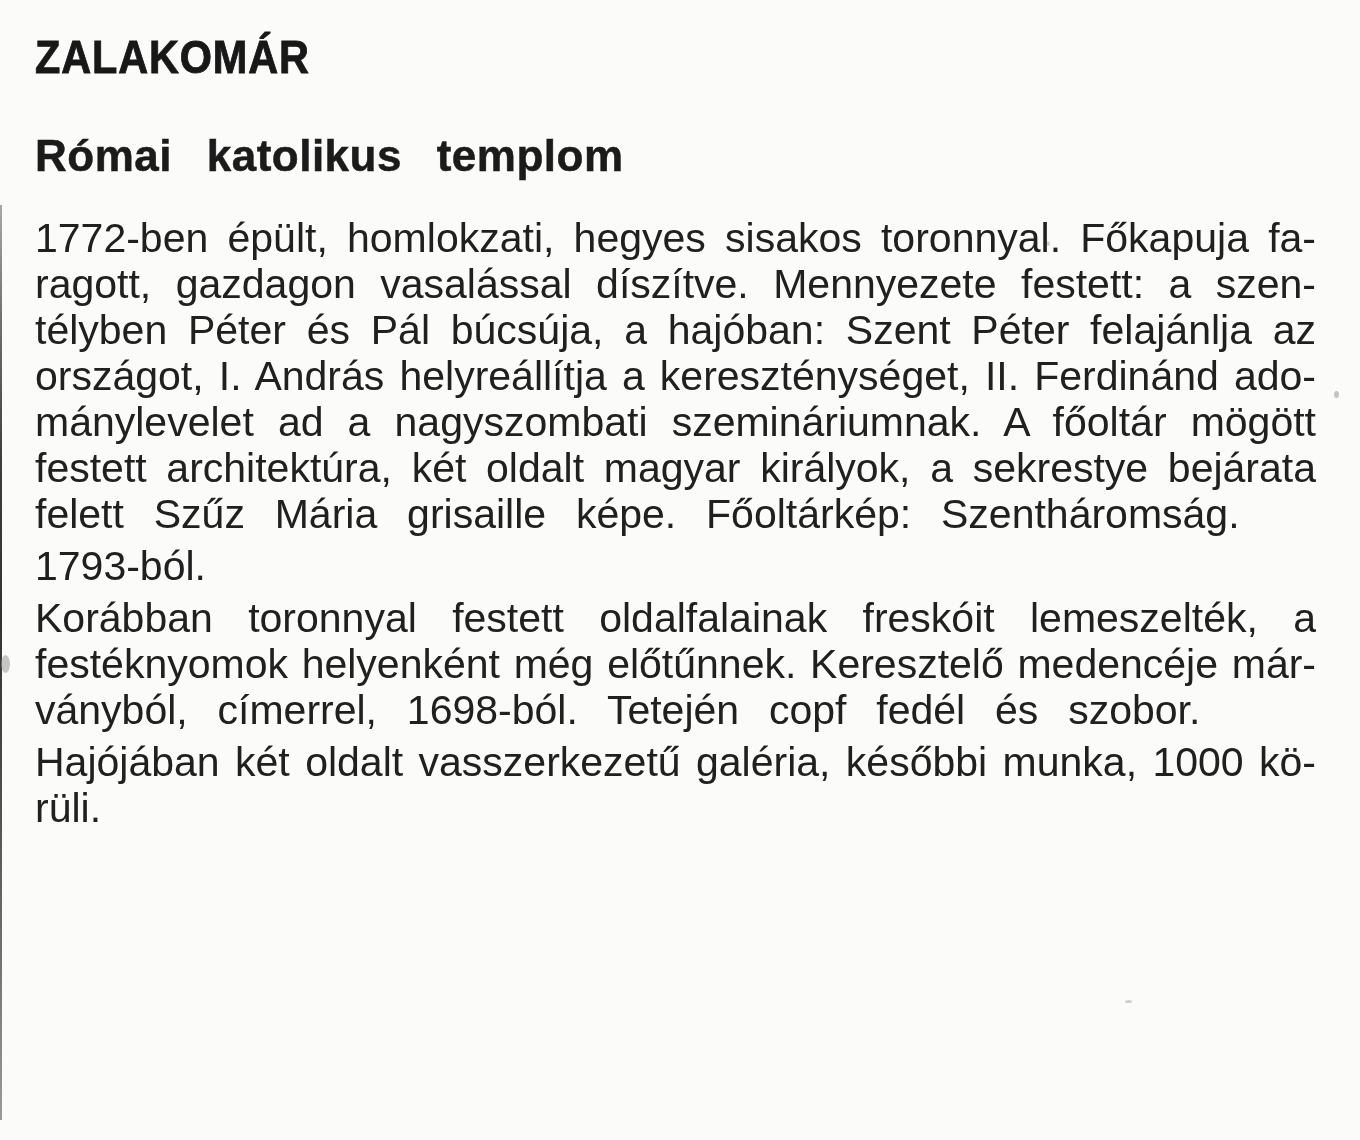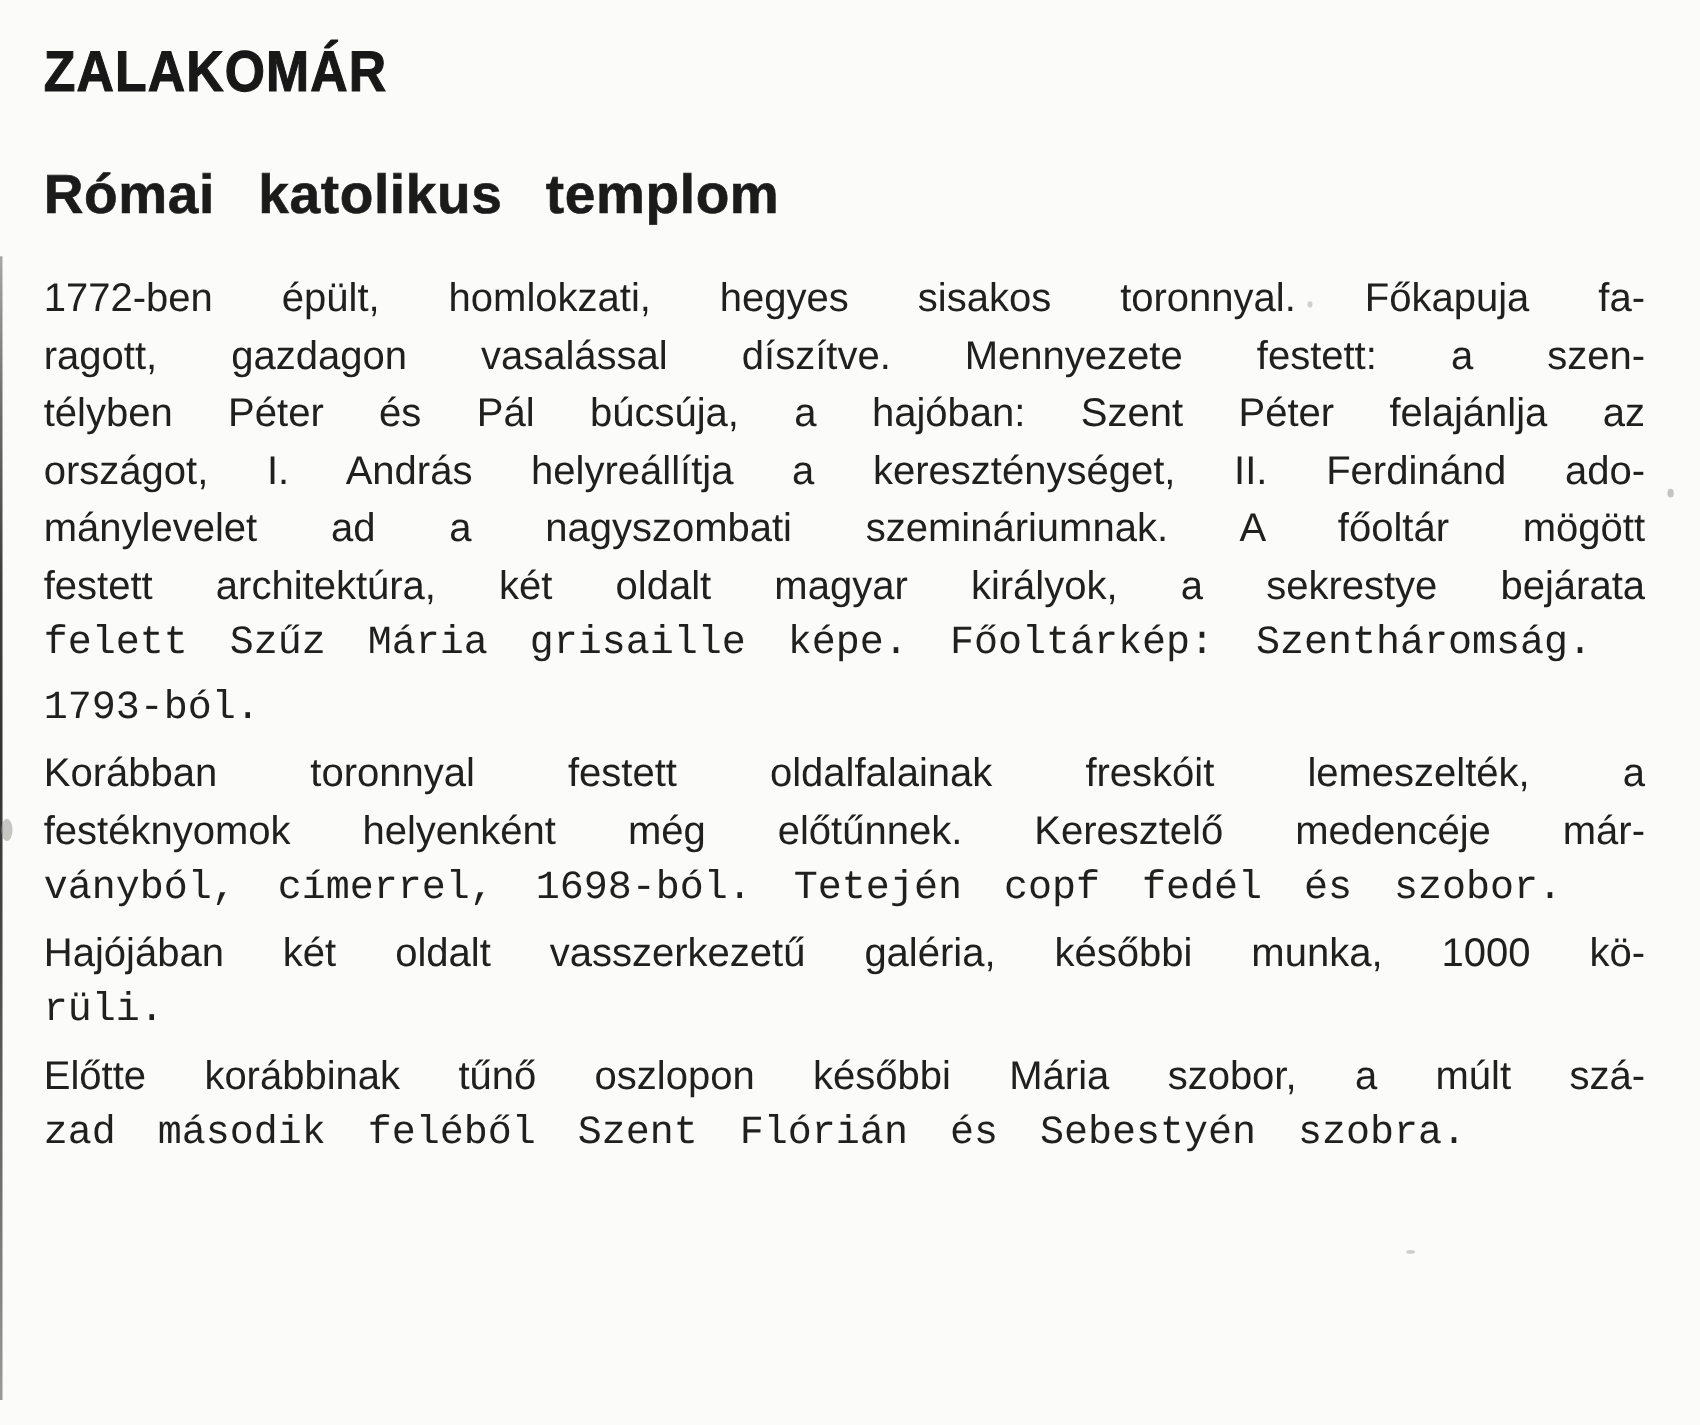--- a/index.html
+++ b/index.html
@@ -52,34 +52,33 @@
   .meta {
     margin-top: 37px;
     font-size: 33px;
     line-height: 37.5px;
     word-spacing: 0.25em;
     color: #222;
   }
   
   .bodytext {
     margin-top: 42px;
-    font-size: 32px;
+    font-size: 41px;
     line-height: 46px;
     color: #202020;
   }
   .para { margin: 0 0 6px 0; }
   .line { display: block; }
   .line.j {
     text-align: justify;
     text-align-last: justify;
   }
   .line.last {
     text-align: left;
     word-spacing: 0.45em;
-    font-family: Liberation Mono, monospace;
   }
   
   .edge-line {
     position: absolute;
     left: 0; top: 205px;
     width: 2px; height: 915px;
     background: linear-gradient(
       #999 0%, #5a5a58 12%, #1c1c1c 28%, #0f0f0f 45%,
       #2a2a28 62%, #55554f 80%, #8a8a85 100%);
     opacity: 0.85;
@@ -128,20 +127,16 @@
         <span class="line j">Korábban toronnyal festett oldalfalainak freskóit lemeszelték, a</span>
         <span class="line j">festéknyomok helyenként még előtűnnek. Keresztelő medencéje már-</span>
         <span class="line last">ványból, címerrel, 1698-ból. Tetején copf fedél és szobor.</span>
       </p>
 
       <p class="para">
         <span class="line j">Hajójában két oldalt vasszerkezetű galéria, későbbi munka, 1000 kö-</span>
         <span class="line last">rüli.</span>
       </p>
 
-      <p class="para">
-        <span class="line j">Előtte korábbinak tűnő oszlopon későbbi Mária szobor, a múlt szá-</span>
-        <span class="line last">zad második feléből Szent Flórián és Sebestyén szobra.</span>
-      </p>
 
     </div>
   </div>
 </div>
 
 </body></html>

